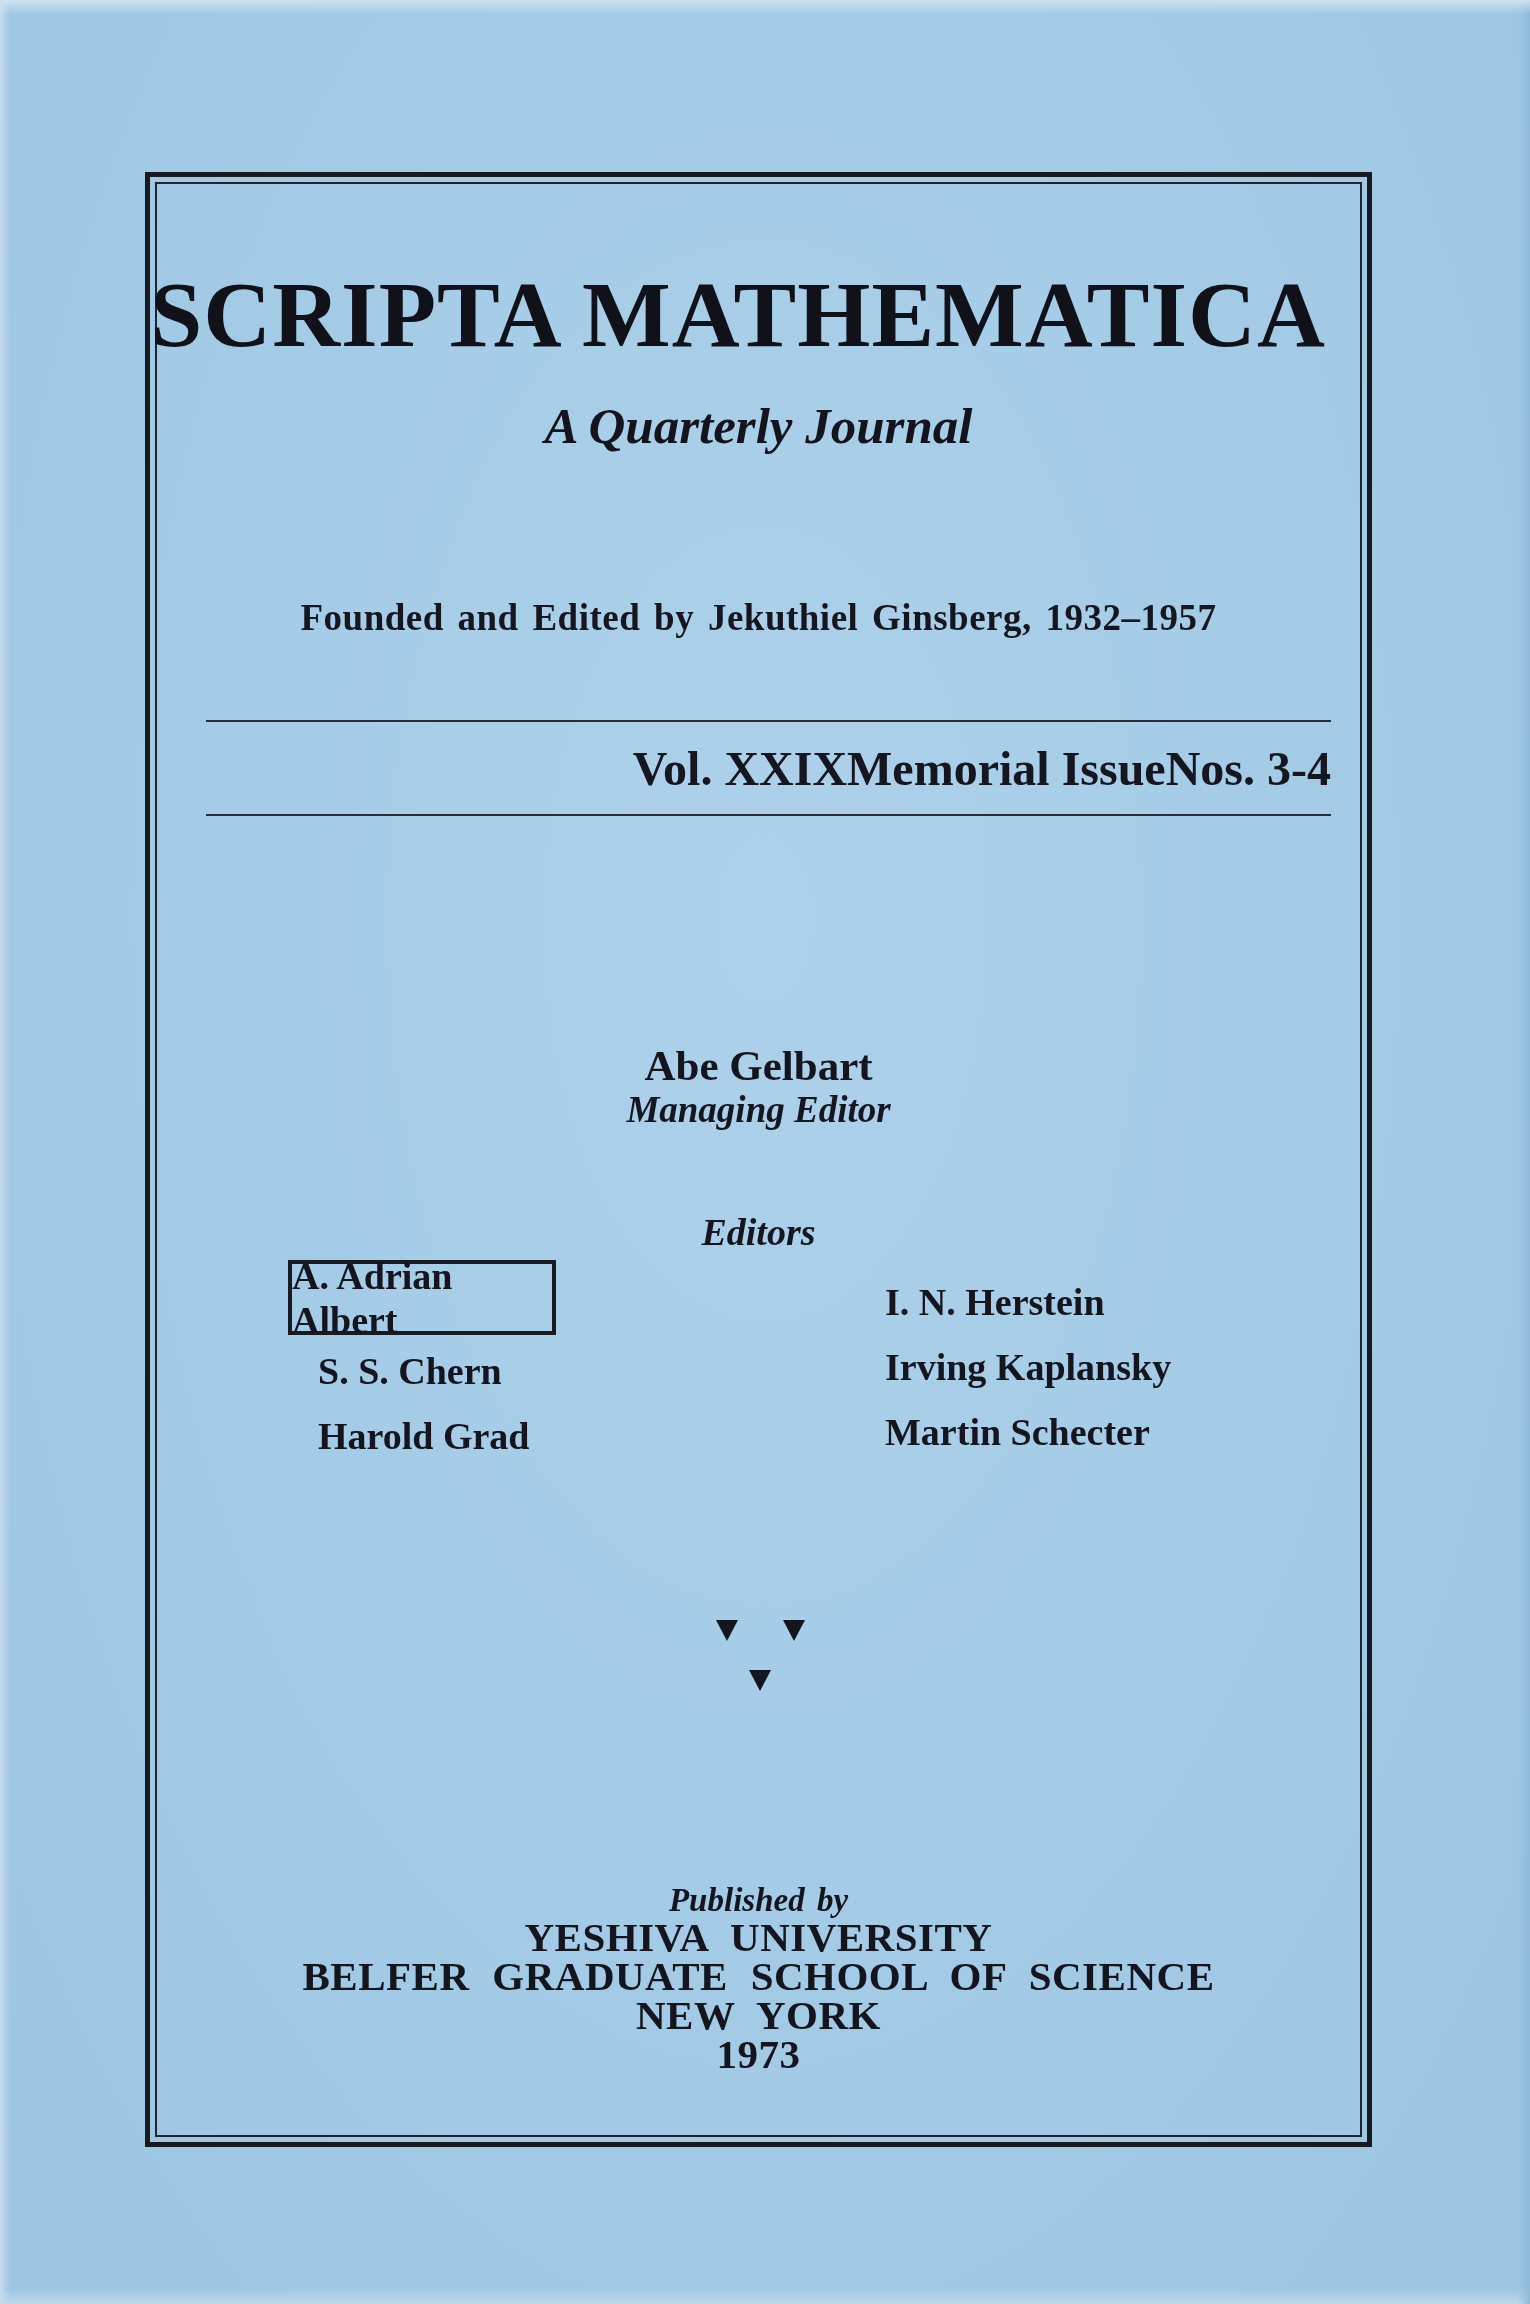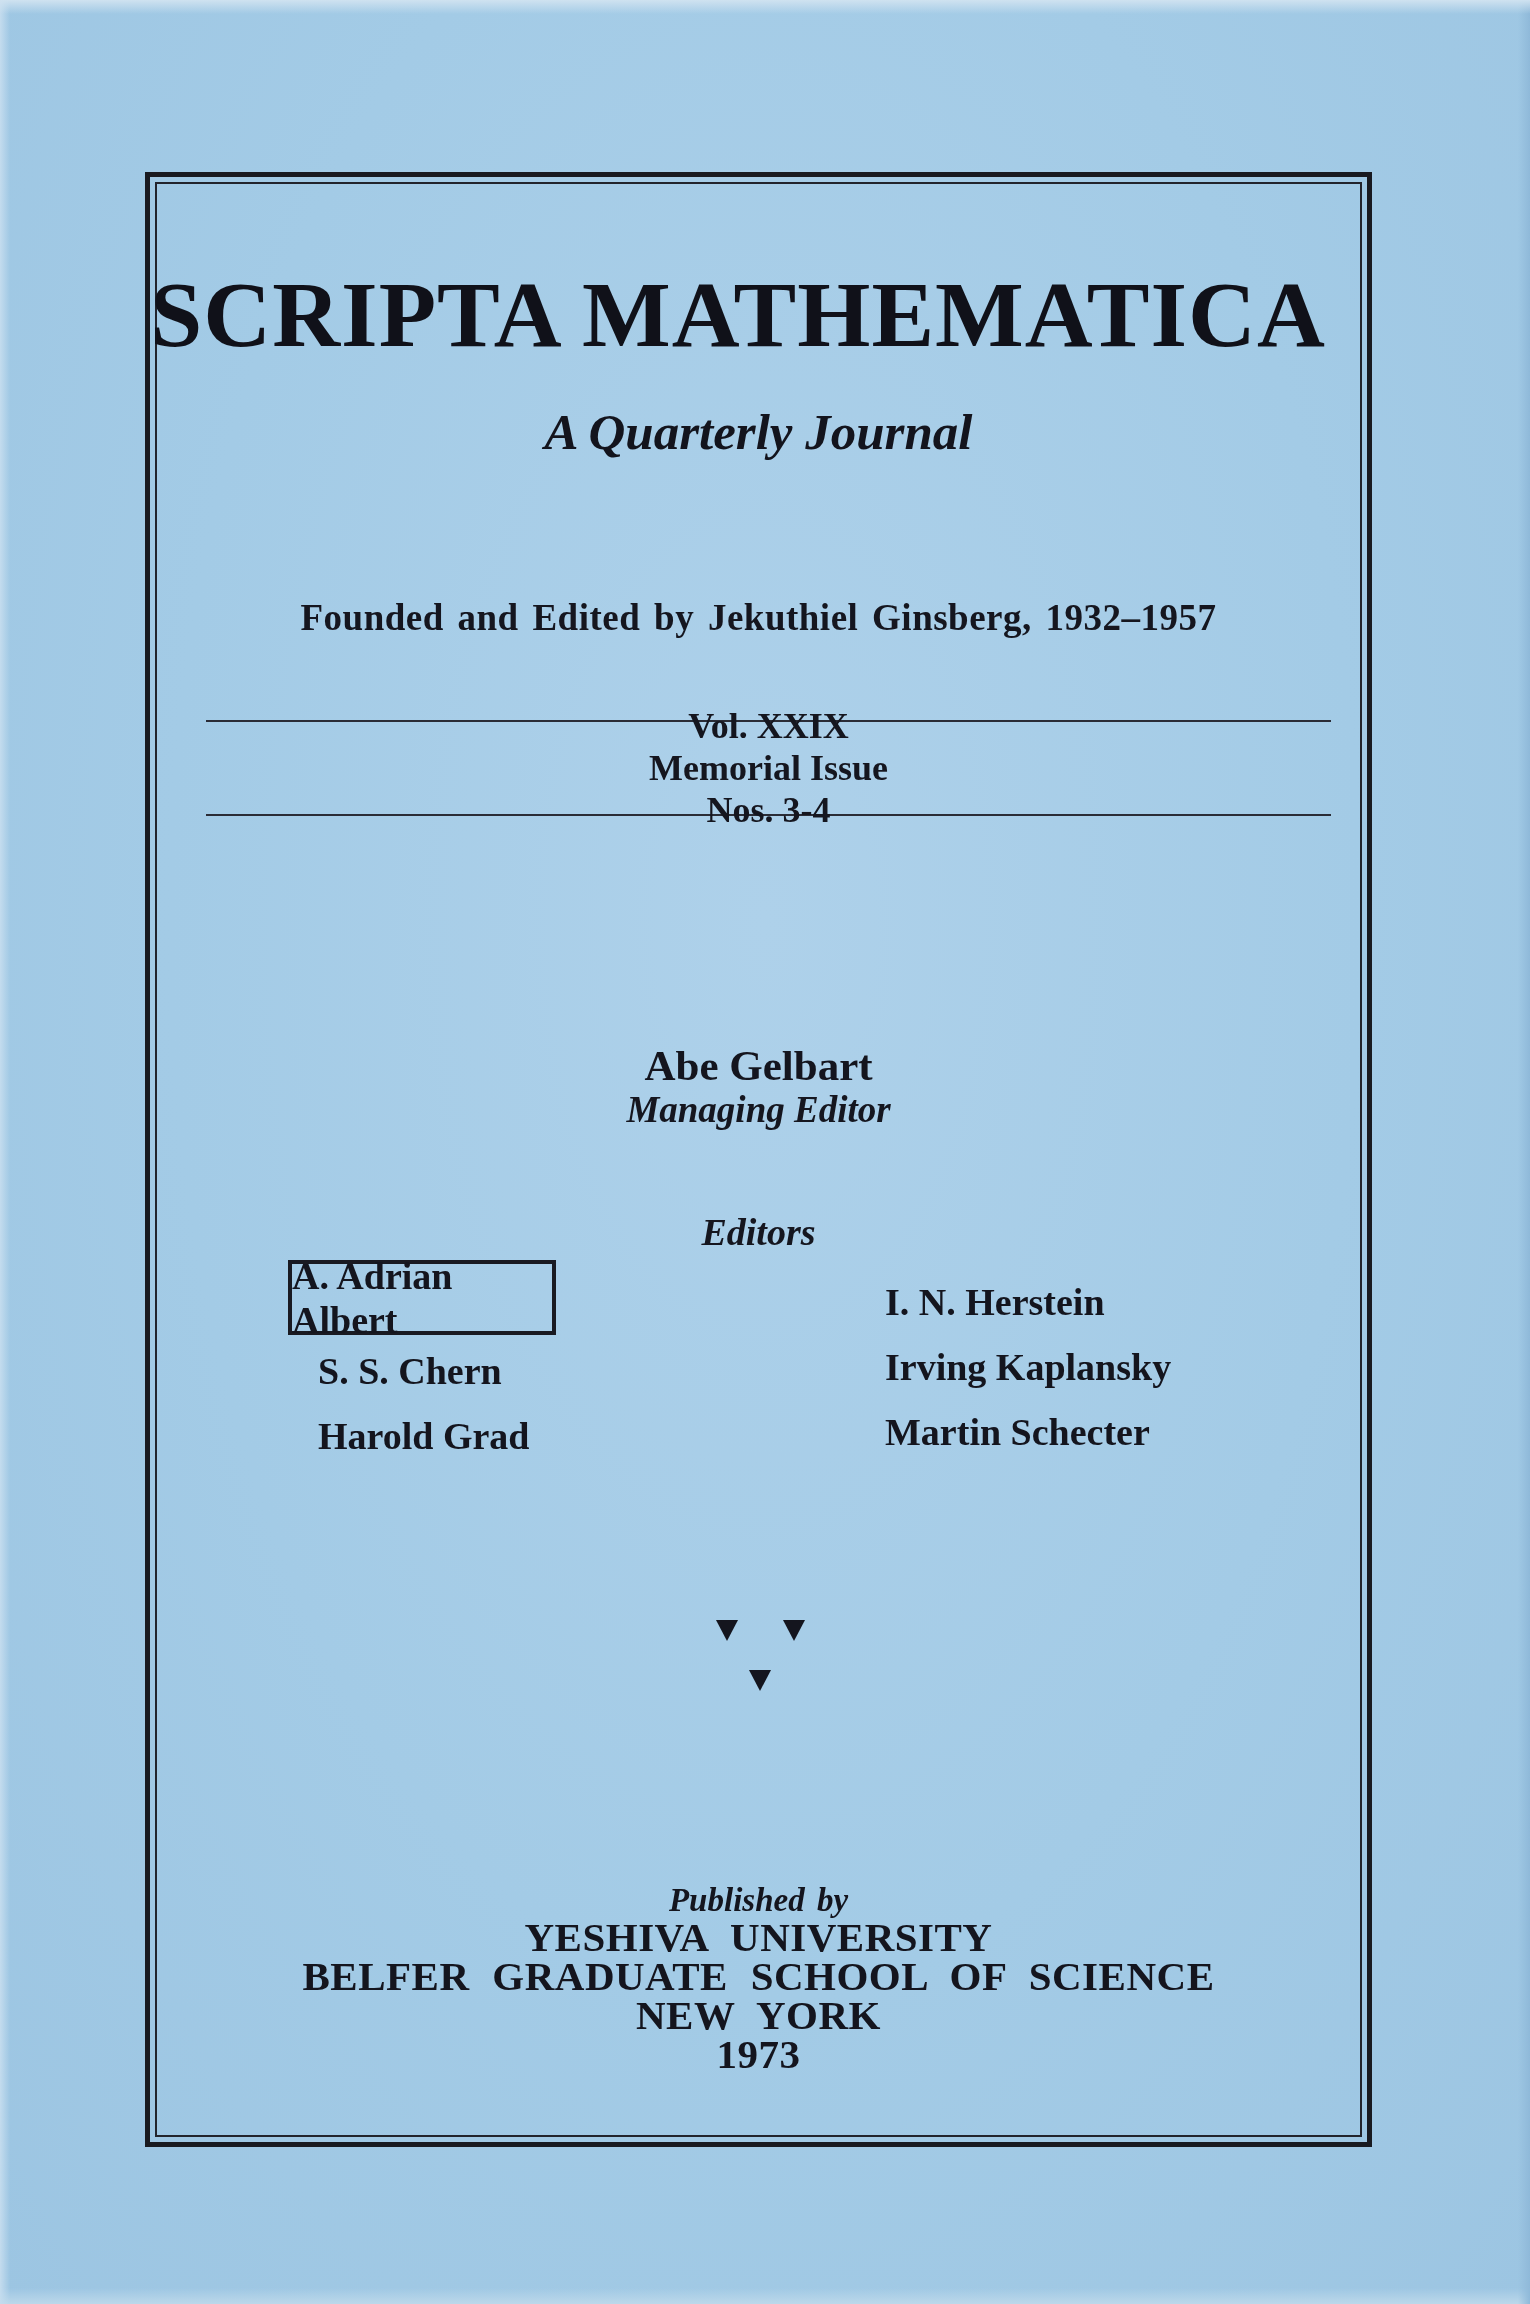--- a/index.html
+++ b/index.html
@@ -52,21 +52,20 @@
   }
   .subtitle {
     position: absolute;
     left: 0; right: 0;
     top: 220px;
     text-align: center;
     font-size: 51px;
     font-weight: bold;
     font-style: italic;
     color: #13141d;
-    margin-top: 6px;
   }
   .founded {
     position: absolute;
     left: 0; right: 0;
     top: 419px;
     text-align: center;
     font-size: 37px;
     font-weight: bold;
     color: #15161f;
     letter-spacing: 0.5px;
@@ -76,25 +75,24 @@
     position: absolute;
     left: 56px;
     top: 543px;
     width: 1125px;
     height: 96px;
     box-sizing: border-box;
     border-top: 2px solid #2a2c36;
     border-bottom: 2px solid #2a2c36;
     display: flex;
     align-items: center;
-    justify-content: center;
-    font-size: 36px;
-    font-weight: bold;
-    color: #15161f;
-    flex-direction: column;
+    justify-content: flex-end;
+    font-size: 48px;
+    font-weight: bold;
+    color: #15161f;
   }
   .issue-bar .mid { text-align: center; }
 
   .me-name {
     position: absolute;
     left: 0; right: 0;
     top: 864px;
     text-align: center;
     font-size: 43px;
     font-weight: bold;

